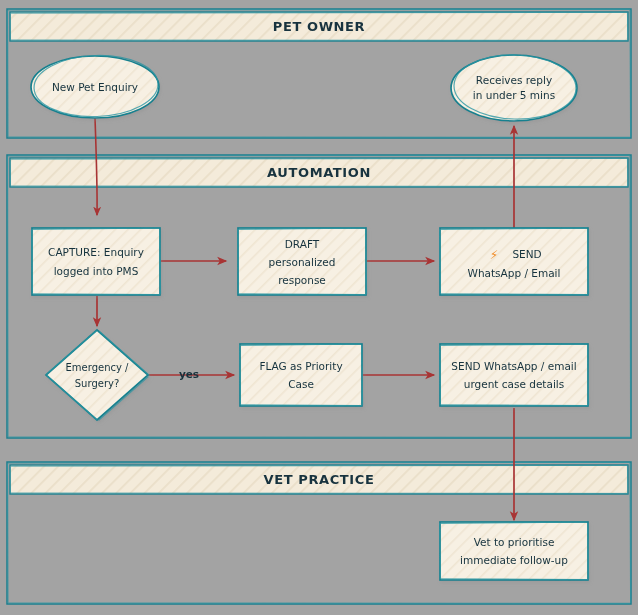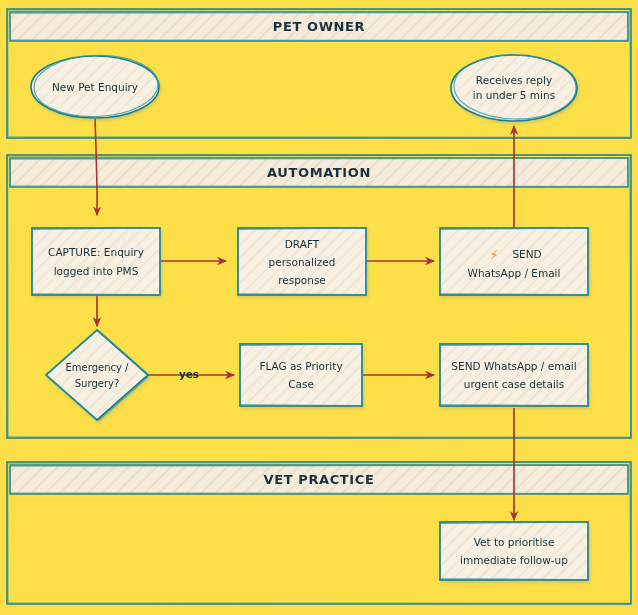--- a/index.html
+++ b/index.html
@@ -7,21 +7,21 @@
     padding: 0;
     background: #ffffff;
   }
   body {
     font-family: "DejaVu Sans", sans-serif;
   }
   #canvas {
     position: relative;
     width: 638px;
     height: 615px;
-    background: #fde047;
+    background: #a3a3a3;
     overflow: hidden;
   }
   #flow-svg {
     position: absolute;
     left: 0;
     top: 0;
     width: 638px;
     height: 615px;
   }
   .lane-title {

